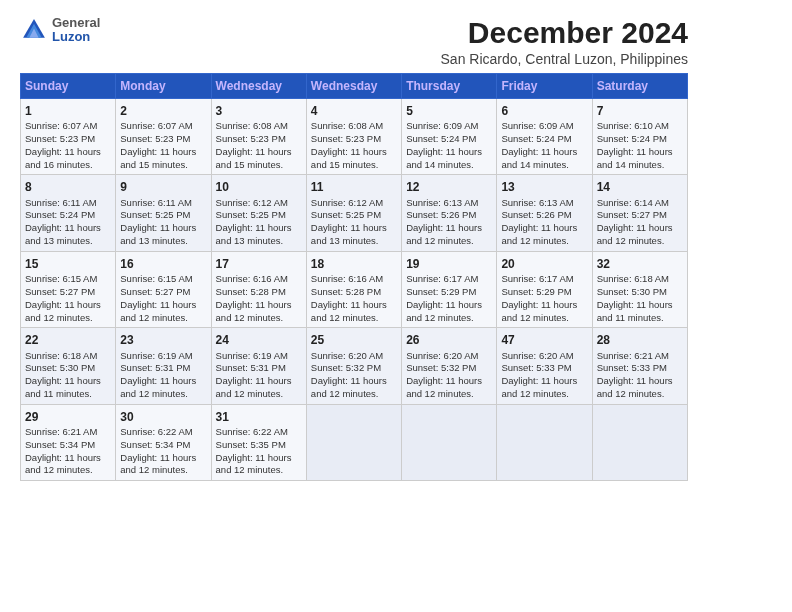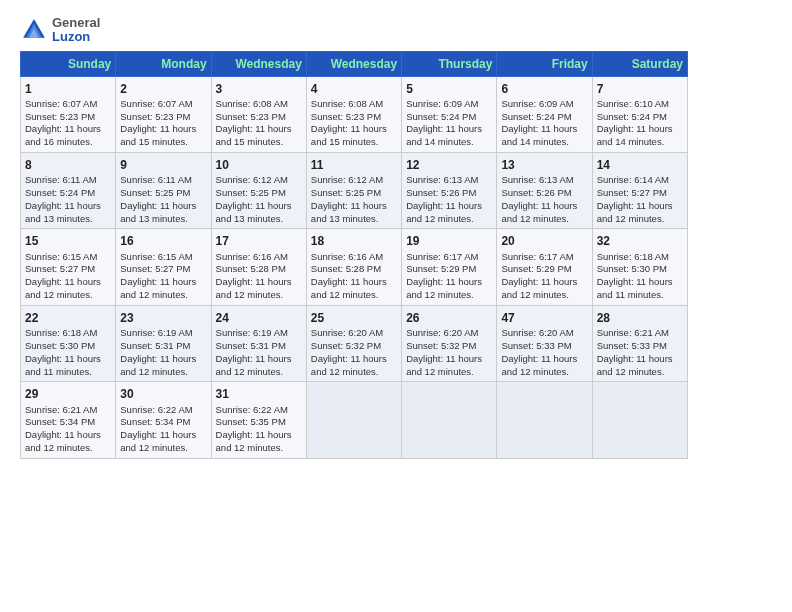--- a/index.html
+++ b/index.html
@@ -54,25 +54,25 @@
       color: #444;
       margin-top: 2px;
     }
     table {
       width: 100%;
       border-collapse: collapse;
       table-layout: fixed;
     }
     thead tr th {
       background-color: #2255bb;
-      color: #86efac;
+      color: #c4b5fd;
       font-size: 12px;
       font-weight: bold;
       padding: 5px 4px;
-      text-align: right;
+      text-align: left;
       border: 1px solid #3366cc;
     }
     tbody tr td {
       font-size: 9.5px;
       color: #333;
       vertical-align: top;
       padding: 4px 4px 3px 4px;
       border: 1px solid #ccc;
       background: #fff;
       line-height: 1.35;
@@ -103,20 +103,24 @@
       <svg class="logo-icon" viewBox="0 0 36 36">
         <polygon points="18,4 32,28 4,28" fill="#2255bb"></polygon>
         <polygon points="18,10 28,28 8,28" fill="#4488dd"></polygon>
         <polygon points="18,16 24,28 12,28" fill="#88aaee"></polygon>
       </svg>
       <div class="logo-text">
         <span class="logo-general">General</span>
         <span class="logo-blue">Luzon</span>
       </div>
     </div>
+    <div class="title-block">
+      <div class="main-title">December 2024</div>
+      <div class="subtitle">San Ricardo, Central Luzon, Philippines</div>
+    </div>
   </div>
 
   <table>
     <thead>
       <tr>
         <th>Sunday</th>
         <th>Monday</th>
         <th>Wednesday</th>
         <th>Wednesday</th>
         <th>Thursday</th>

